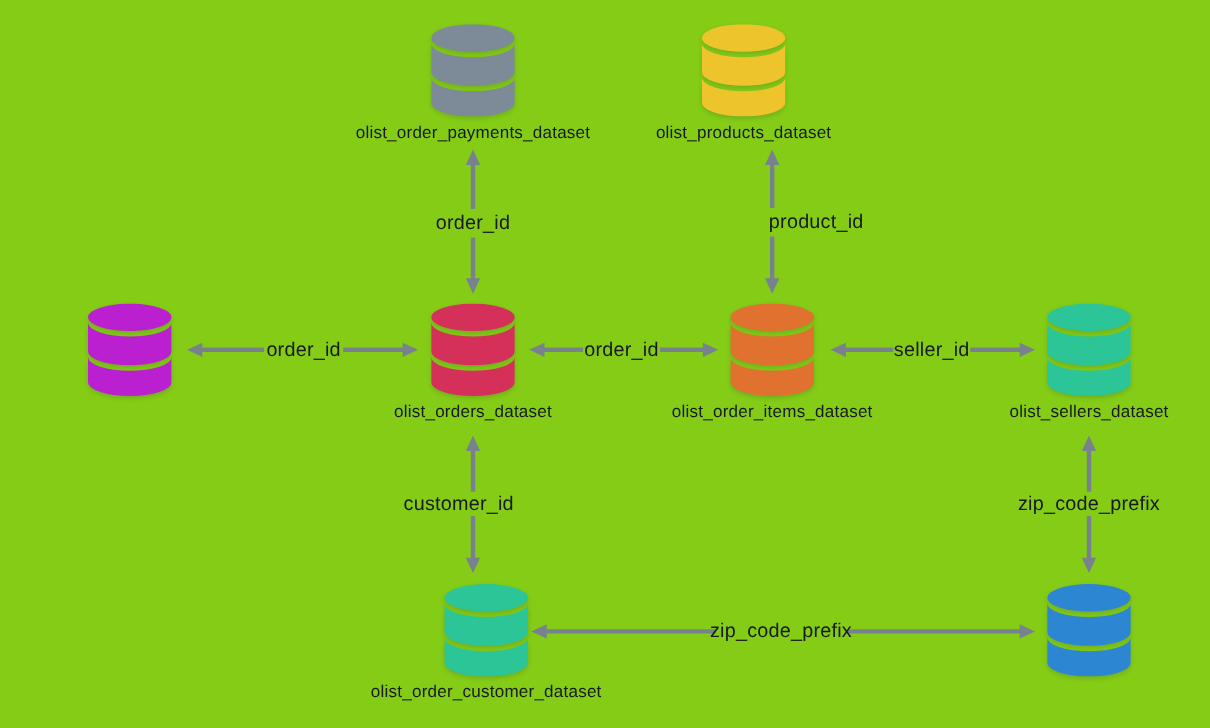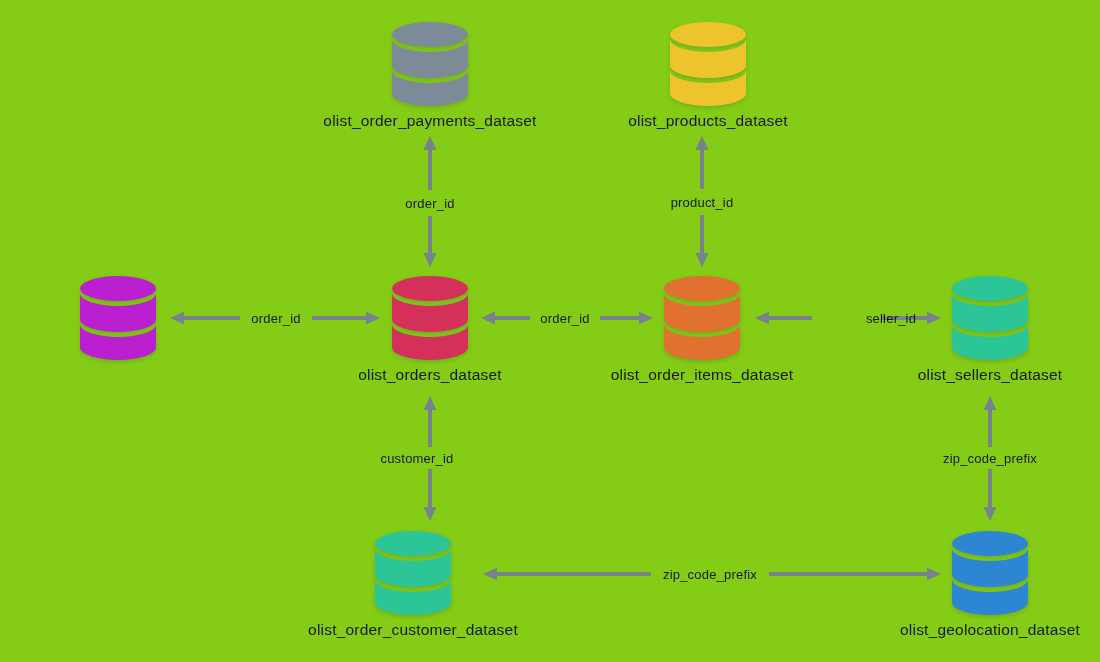--- a/index.html
+++ b/index.html
@@ -33,21 +33,21 @@
     margin-top: 6px;
     font-size: 15.5px;
     letter-spacing: 0.2px;
     white-space: nowrap;
     text-align: center;
   }
 
   .edge-label {
     position: absolute;
     transform: translate(-50%, -50%);
-    font-size: 13px;
+    font-size: 18px;
     letter-spacing: 0.2px;
     white-space: nowrap;
   }
 </style>
 </head>
 <body>
 
 <div class="canvas" style="background-color: #84cc16; color: rgb(23, 26, 32); padding-left: 40px;">
 
   <svg class="arrows" width="1100" height="662" viewBox="0 0 1100 662" style="color: rgb(120, 130, 143);">
@@ -111,21 +111,21 @@
 
   <div class="node" style="left:270px;top:22px">
     <svg class="db" width="76" height="84" viewBox="0 0 76 84" style="color: rgb(125, 138, 151);">
       <ellipse cx="38" cy="12.5" rx="38" ry="12.5"></ellipse>
       <path d="M0 17.5A38 12.5 0 0 0 76 17.5L76 43.5A38 12.5 0 0 1 0 43.5Z"></path>
       <path d="M0 48.5A38 12.5 0 0 0 76 48.5L76 71.5A38 12.5 0 0 1 0 71.5Z"></path>
     </svg>
     <div class="node-label">olist_order_payments_dataset</div>
   </div>
 
-  <div class="node" style="left:548px;top:22px">
+  <div class="node" style="left:516px;top:22px">
     <svg class="db" width="76" height="84" viewBox="0 0 76 84" style="color: rgb(238, 196, 45);">
       <ellipse cx="38" cy="12.5" rx="38" ry="12.5"></ellipse>
       <path d="M0 17.5A38 12.5 0 0 0 76 17.5L76 43.5A38 12.5 0 0 1 0 43.5Z"></path>
       <path d="M0 48.5A38 12.5 0 0 0 76 48.5L76 71.5A38 12.5 0 0 1 0 71.5Z"></path>
     </svg>
     <div class="node-label">olist_products_dataset</div>
   </div>
 
   <div class="node" style="left:-42px;top:276px">
     <svg class="db" width="76" height="84" viewBox="0 0 76 84" style="color: rgb(186, 31, 208);">
@@ -155,40 +155,39 @@
 
   <div class="node" style="left:830px;top:276px">
     <svg class="db" width="76" height="84" viewBox="0 0 76 84" style="color: rgb(44, 197, 152);">
       <ellipse cx="38" cy="12.5" rx="38" ry="12.5"></ellipse>
       <path d="M0 17.5A38 12.5 0 0 0 76 17.5L76 43.5A38 12.5 0 0 1 0 43.5Z"></path>
       <path d="M0 48.5A38 12.5 0 0 0 76 48.5L76 71.5A38 12.5 0 0 1 0 71.5Z"></path>
     </svg>
     <div class="node-label">olist_sellers_dataset</div>
   </div>
 
-  <div class="node" style="left:253px;top:531px">
+  <div class="node" style="left:282px;top:531px">
     <svg class="db" width="76" height="84" viewBox="0 0 76 84" style="color: rgb(44, 197, 152);">
       <ellipse cx="38" cy="12.5" rx="38" ry="12.5"></ellipse>
       <path d="M0 17.5A38 12.5 0 0 0 76 17.5L76 43.5A38 12.5 0 0 1 0 43.5Z"></path>
       <path d="M0 48.5A38 12.5 0 0 0 76 48.5L76 71.5A38 12.5 0 0 1 0 71.5Z"></path>
     </svg>
     <div class="node-label">olist_order_customer_dataset</div>
   </div>
 
   <div class="node" style="left:830px;top:531px">
     <svg class="db" width="76" height="84" viewBox="0 0 76 84" style="color: rgb(45, 134, 209);">
       <ellipse cx="38" cy="12.5" rx="38" ry="12.5"></ellipse>
       <path d="M0 17.5A38 12.5 0 0 0 76 17.5L76 43.5A38 12.5 0 0 1 0 43.5Z"></path>
       <path d="M0 48.5A38 12.5 0 0 0 76 48.5L76 71.5A38 12.5 0 0 1 0 71.5Z"></path>
     </svg>
-    <div class="node-label">olist_geolocation_dataset</div>
   </div>
 
   <span class="edge-label" style="left:430px;top:203px">order_id</span>
-  <span class="edge-label" style="left:702px;top:202px">product_id</span>
+  <span class="edge-label" style="left:742px;top:202px">product_id</span>
   <span class="edge-label" style="left:276px;top:318px">order_id</span>
   <span class="edge-label" style="left:565px;top:318px">order_id</span>
-  <span class="edge-label" style="left:891px;top:318px">seller_id</span>
+  <span class="edge-label" style="left:847px;top:318px">seller_id</span>
   <span class="edge-label" style="left:417px;top:458px">customer_id</span>
   <span class="edge-label" style="left:990px;top:458px">zip_code_prefix</span>
   <span class="edge-label" style="left:710px;top:574px">zip_code_prefix</span>
 
 </div>
 
 </body></html>

